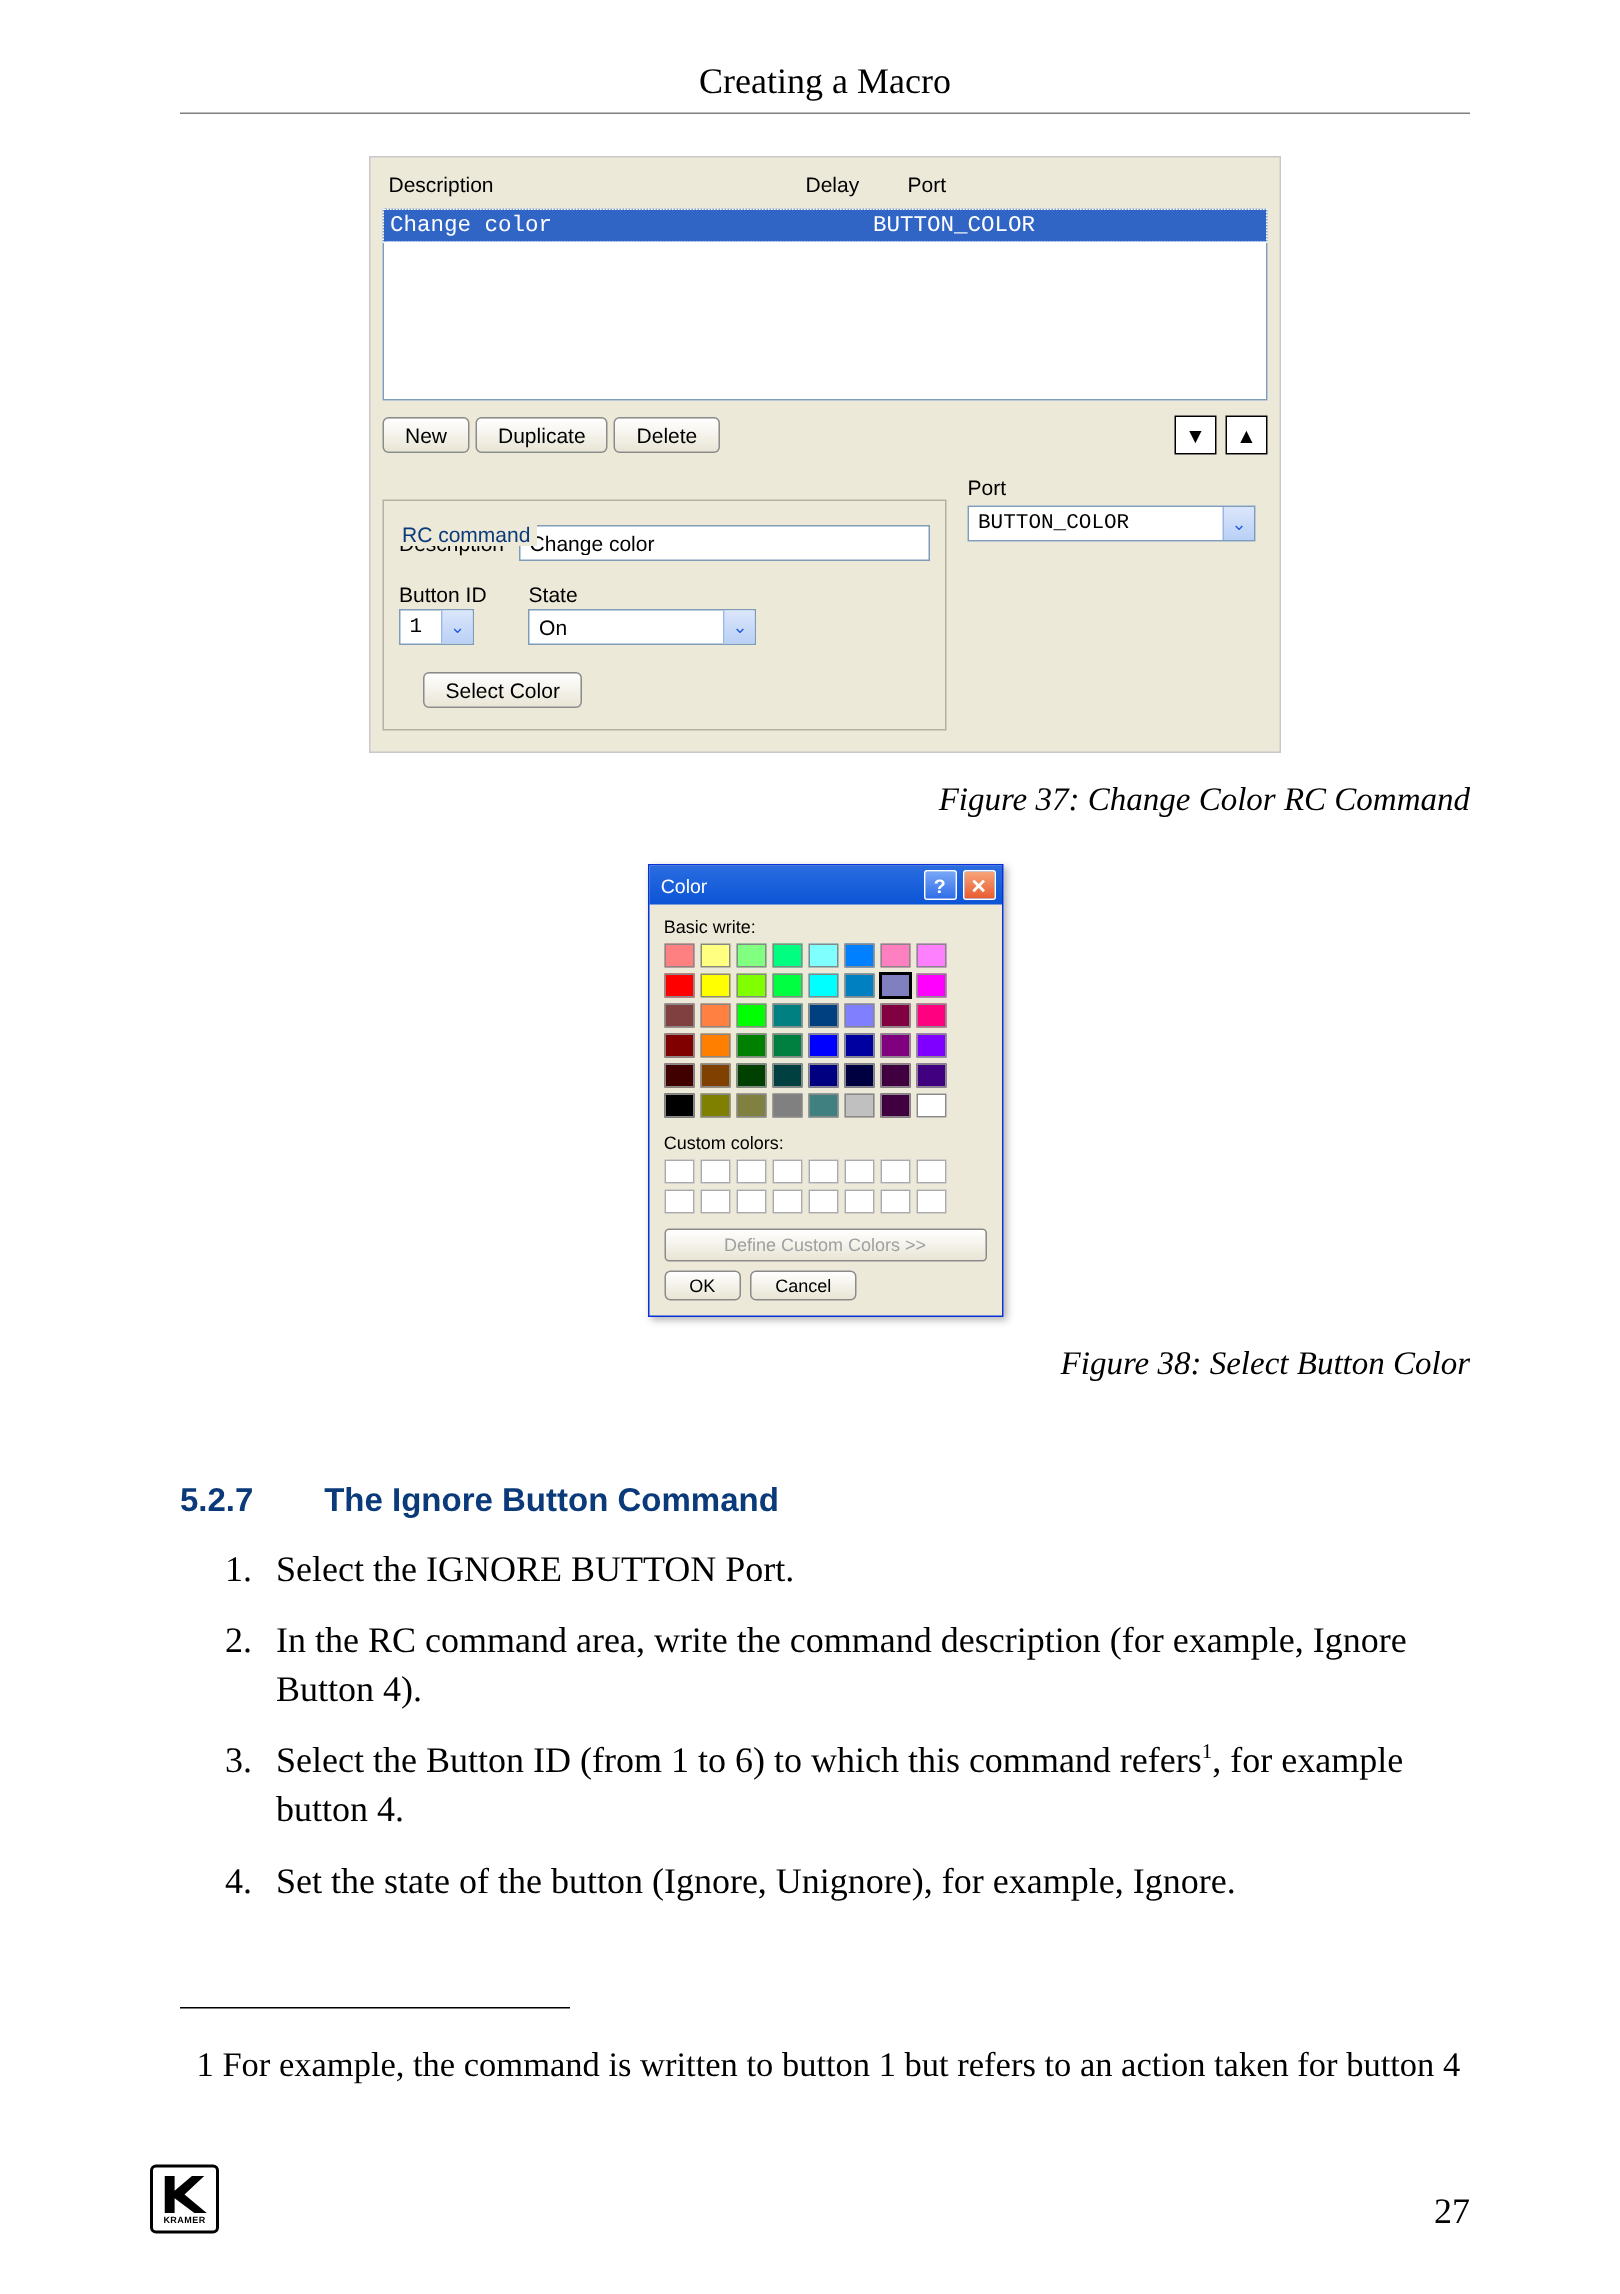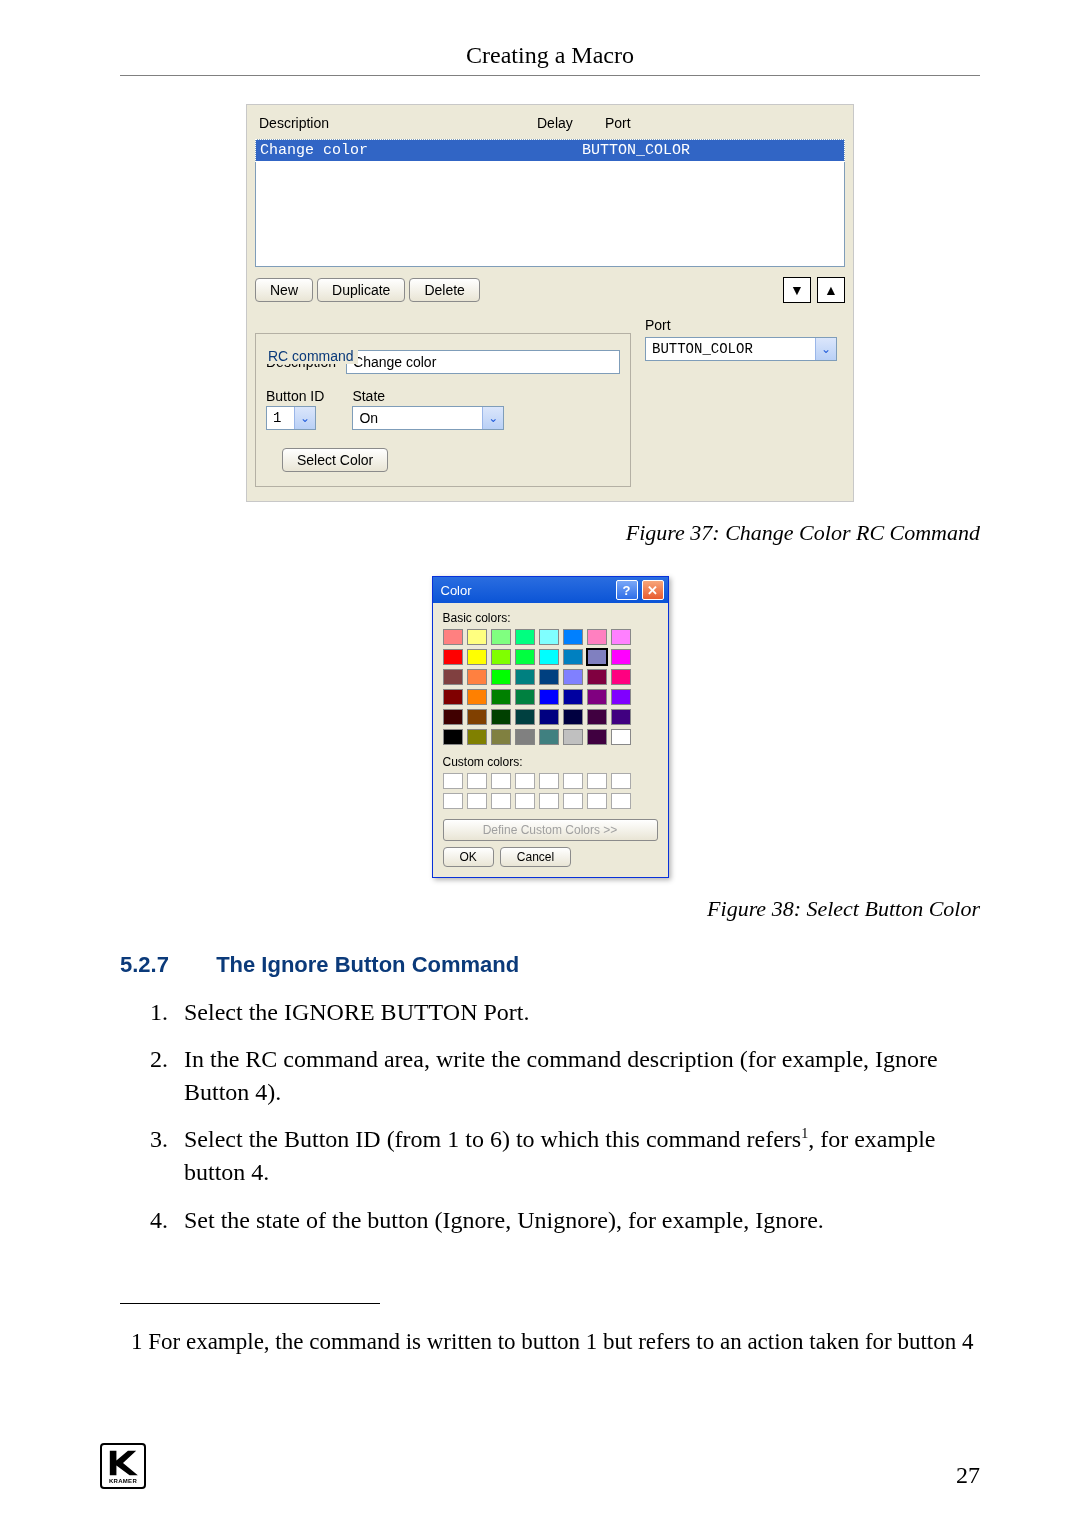--- a/index.html
+++ b/index.html
@@ -215,21 +215,21 @@
   .dlg-btn-row .xp-btn{padding:2px 16px;font-size:12px;}
 
   
   h3.section{
     color:var(--link-blue);
     font-family:Arial,Helvetica,sans-serif;
     font-size:22px;
     font-weight:bold;
     margin:30px 0 18px 0;
   }
-  h3.section .secno{display:inline-block;width:90px;}
+  h3.section .secno{display:inline-block;width:90px;margin-top:35px;}
   p.body, li.body{
     font-size:24px;
     line-height:1.38;
     margin:0 0 12px 0;
   }
   p.body{margin-left:36px}
   ol.steps{
     margin:4px 0 18px 54px;
     padding:0;
   }
@@ -342,21 +342,21 @@
   </div>
   <div class="caption">Figure 37: Change Color RC Command</div>
 
   <div class="color-dialog">
     <div class="titlebar">
       <span class="title">Color</span>
       <span class="tb-btn help">?</span>
       <span class="tb-btn">✕</span>
     </div>
     <div class="dlg-body">
-      <div class="dlg-label">Basic colors:</div>
+      <div class="dlg-label">Basic write:</div>
       <div class="swatch-grid" id="basic-grid">
           <div class="swatch" style="background: rgb(255, 128, 128);"></div>
           <div class="swatch" style="background: rgb(255, 255, 128);"></div>
           <div class="swatch" style="background: rgb(128, 255, 128);"></div>
           <div class="swatch" style="background: rgb(0, 255, 128);"></div>
           <div class="swatch" style="background: rgb(128, 255, 255);"></div>
           <div class="swatch" style="background: rgb(0, 128, 255);"></div>
           <div class="swatch" style="background: rgb(255, 128, 192);"></div>
           <div class="swatch" style="background: rgb(255, 128, 255);"></div>
           <div class="swatch" style="background: rgb(255, 0, 0);"></div>

